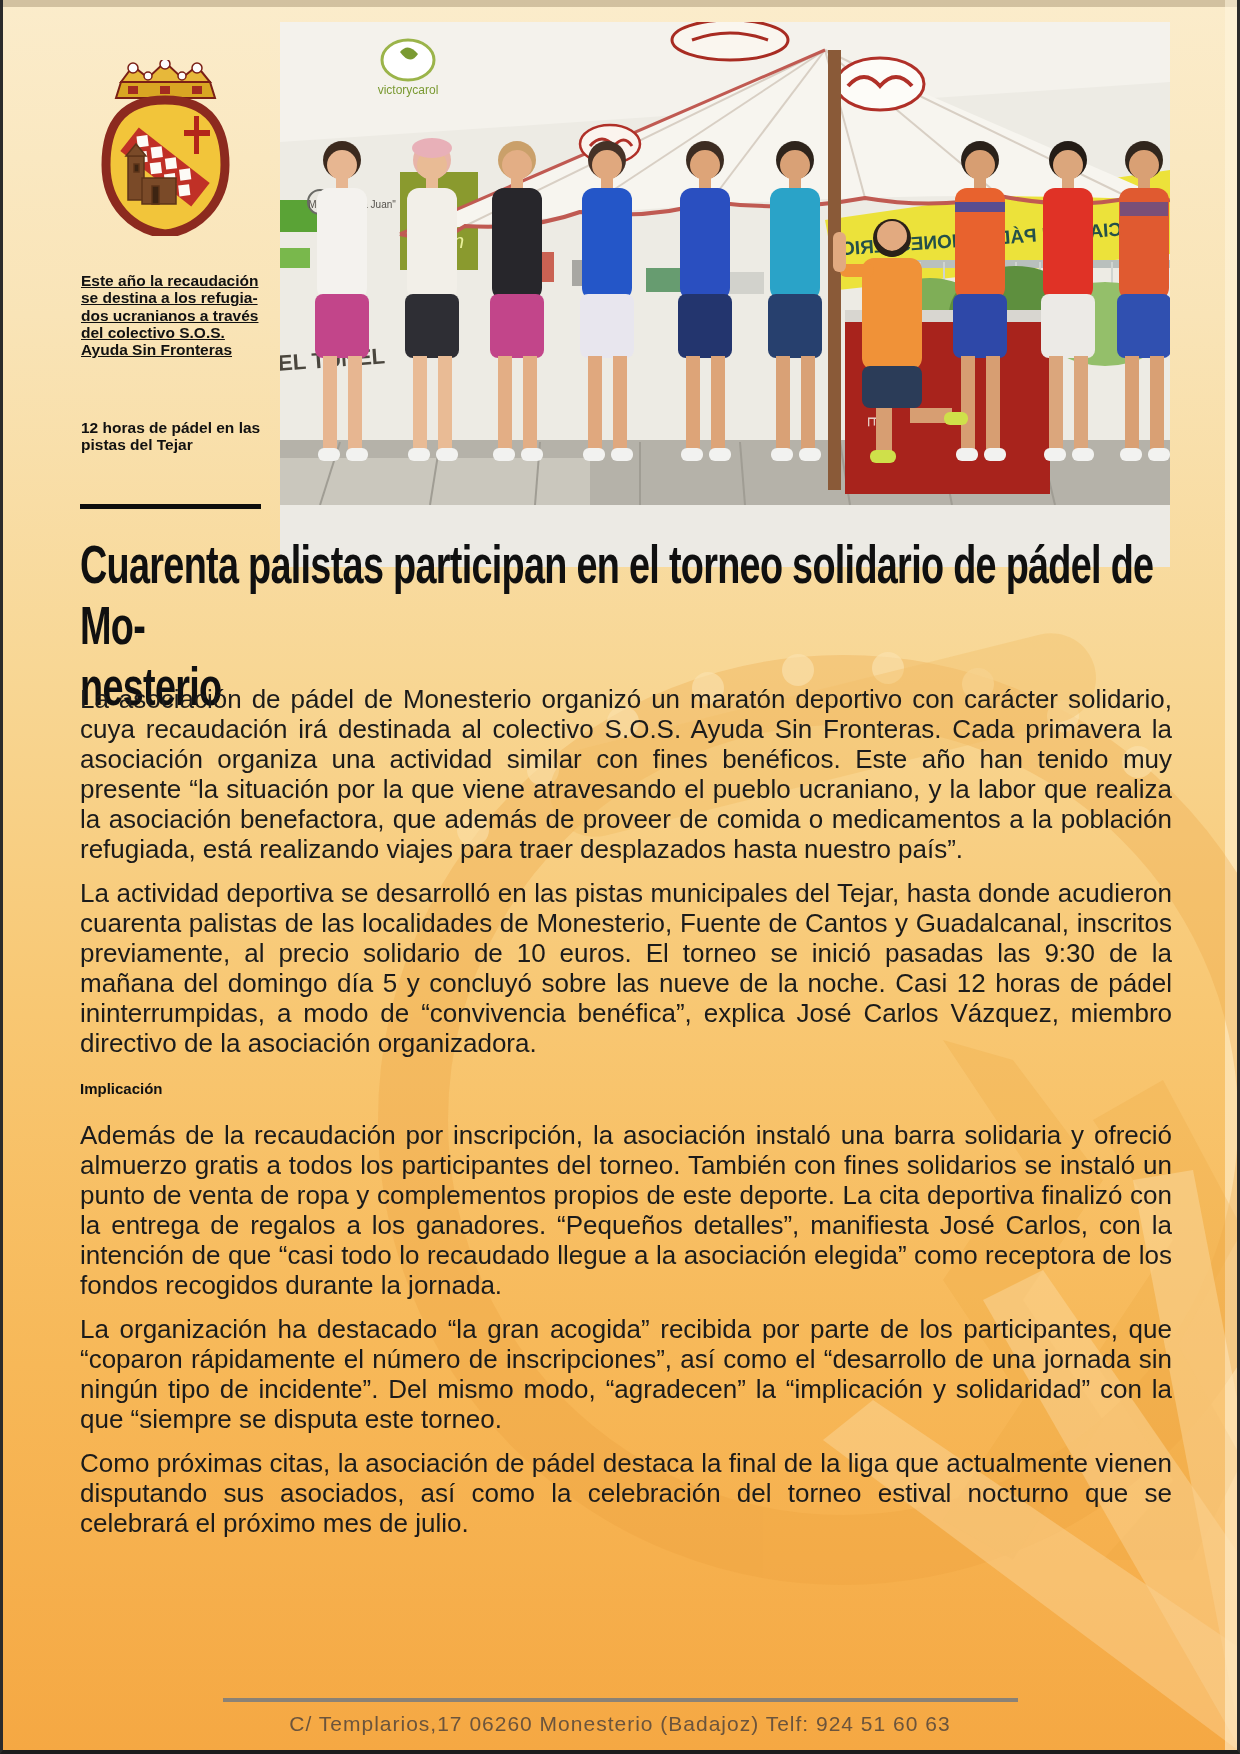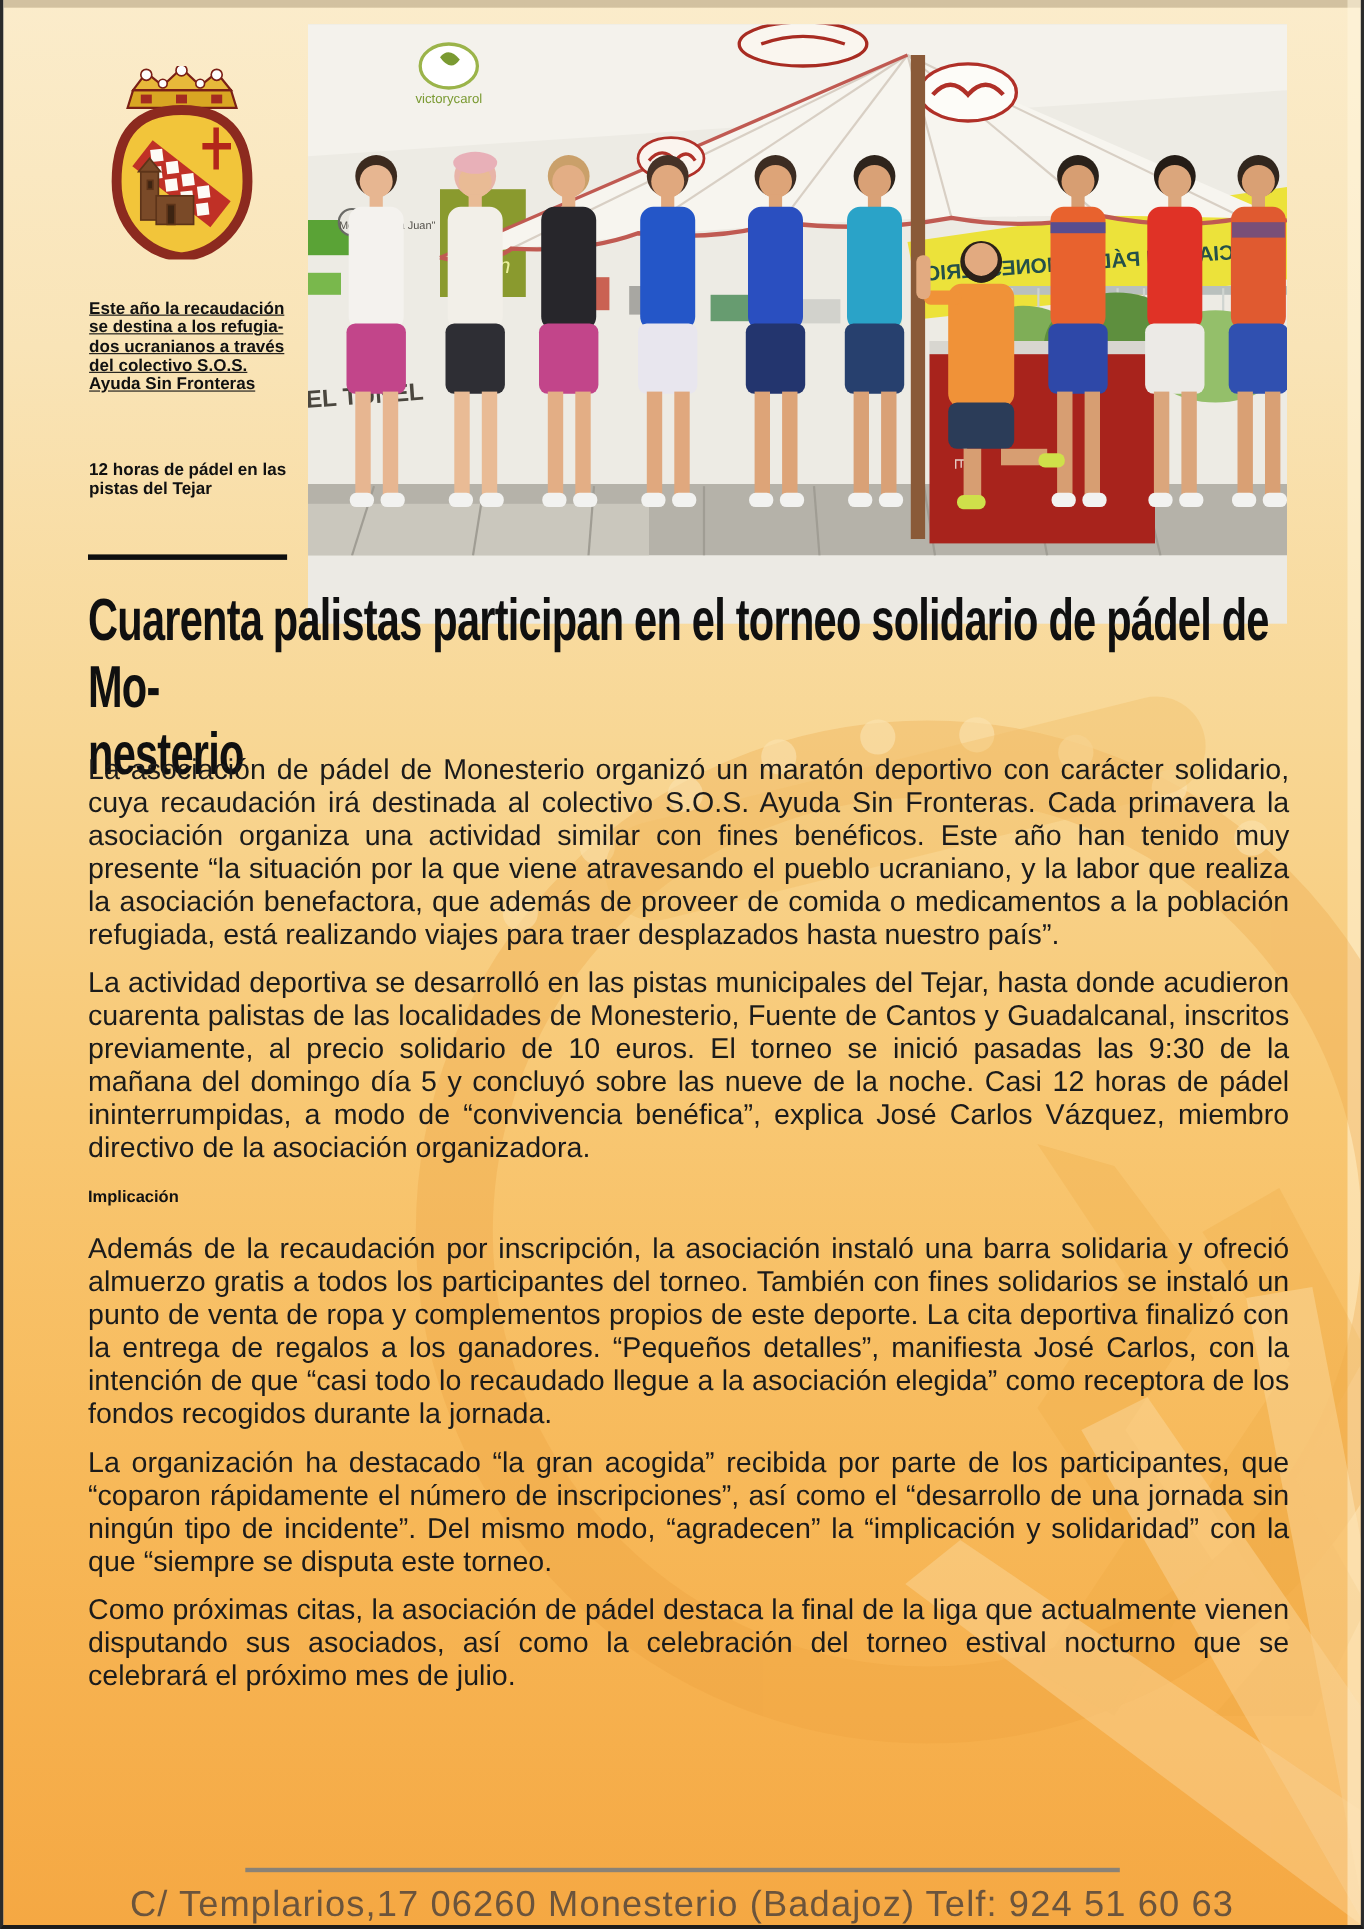--- a/index.html
+++ b/index.html
@@ -37,21 +37,21 @@
     letter-spacing:-1px;white-space:pre-line;
     transform:scaleX(.70);transform-origin:left top;
   }
   .byline{position:absolute;left:77px;top:648px;font-size:20px;font-weight:bold;color:#131313;}
   
   .article{position:absolute;left:77px;top:684px;width:1092px;color:#1b1b1b;}
   .article p{margin:0 0 14px 0;font-size:26px;line-height:30px;text-align:justify;hyphens:auto;}
   .article h2{margin:16px 0 16px 0;font-size:15px;line-height:30px;font-weight:bold;color:#111;}
   
   .footer-line{position:absolute;left:220px;top:1698px;width:795px;height:4px;background:#8a8276;}
-  .footer-text{position:absolute;left:0;top:1712px;width:100%;text-align:center;font-size:33px;color:#6b543c;letter-spacing:1px;}
+  .footer-text{position:absolute;left:0;top:1712px;width:100%;text-align:center;font-size:21px;color:#6b543c;letter-spacing:1px;}
 </style>
 </head>
 <body>
 
 <div class="page">
   <div class="top-scan-edge"></div>
   <div class="right-light-strip"></div>
 
   <svg class="watermark" viewBox="0 0 1240 1754" aria-hidden="true">
     <g opacity="0.5">

